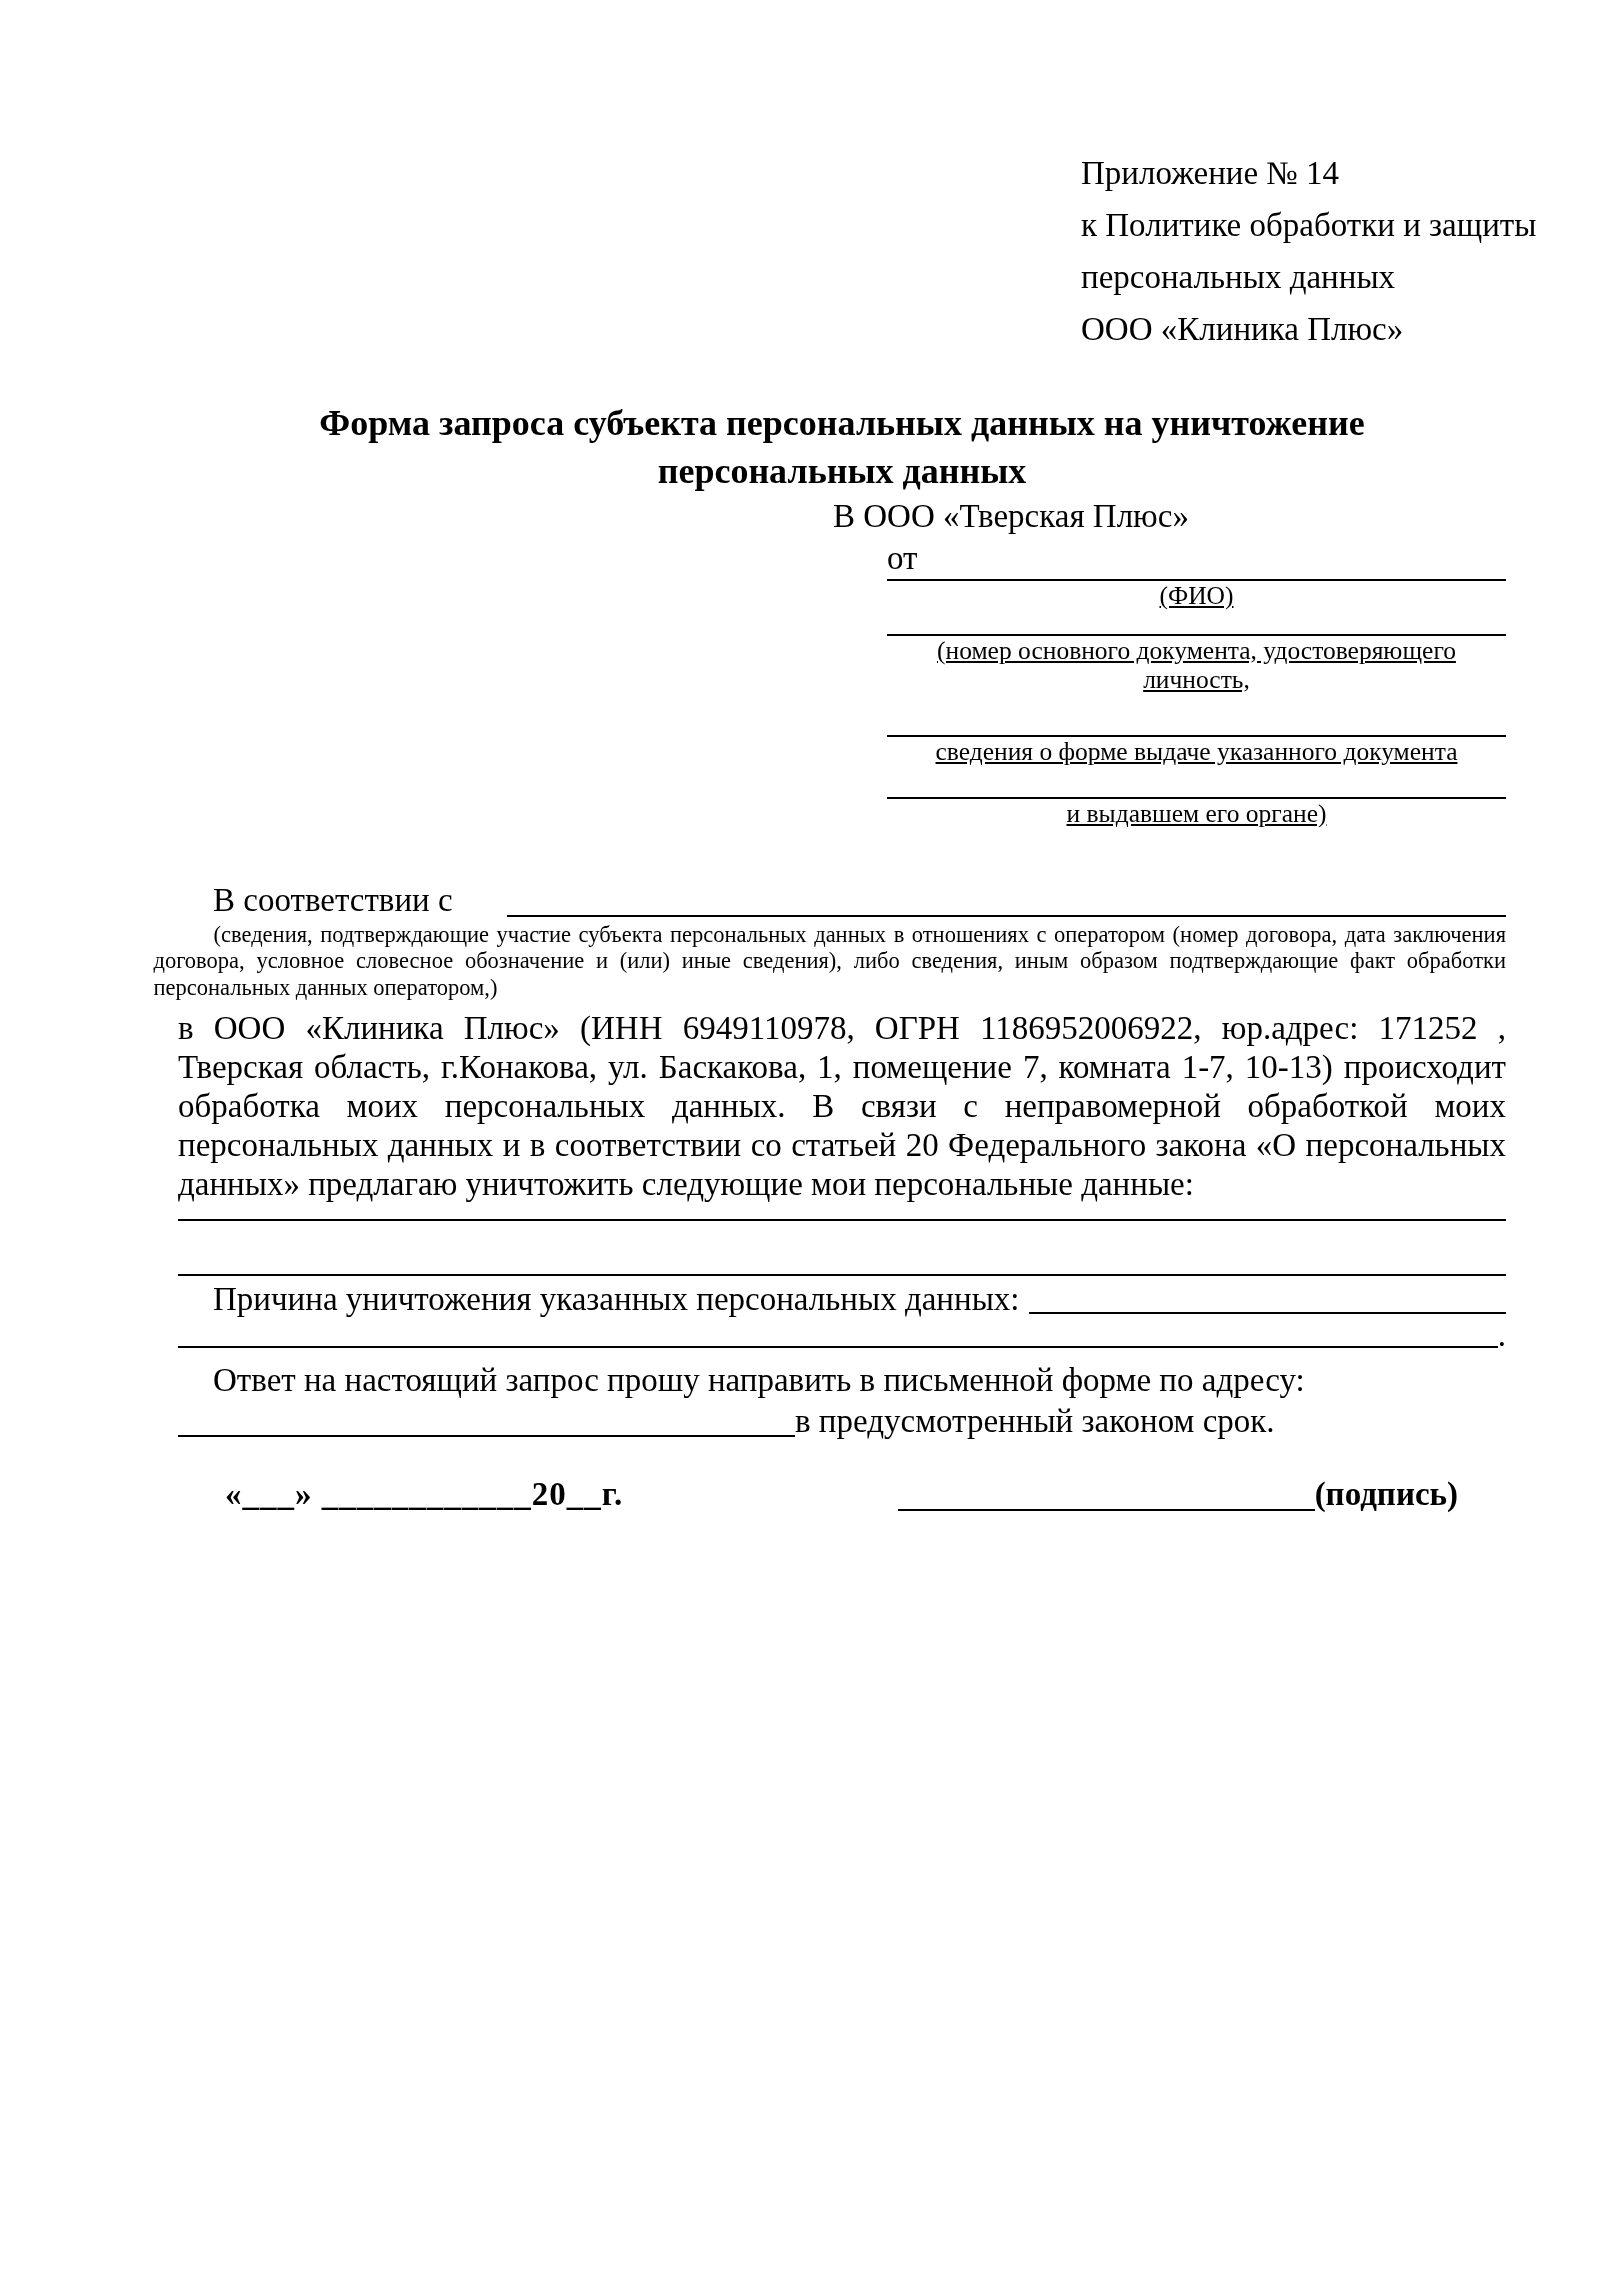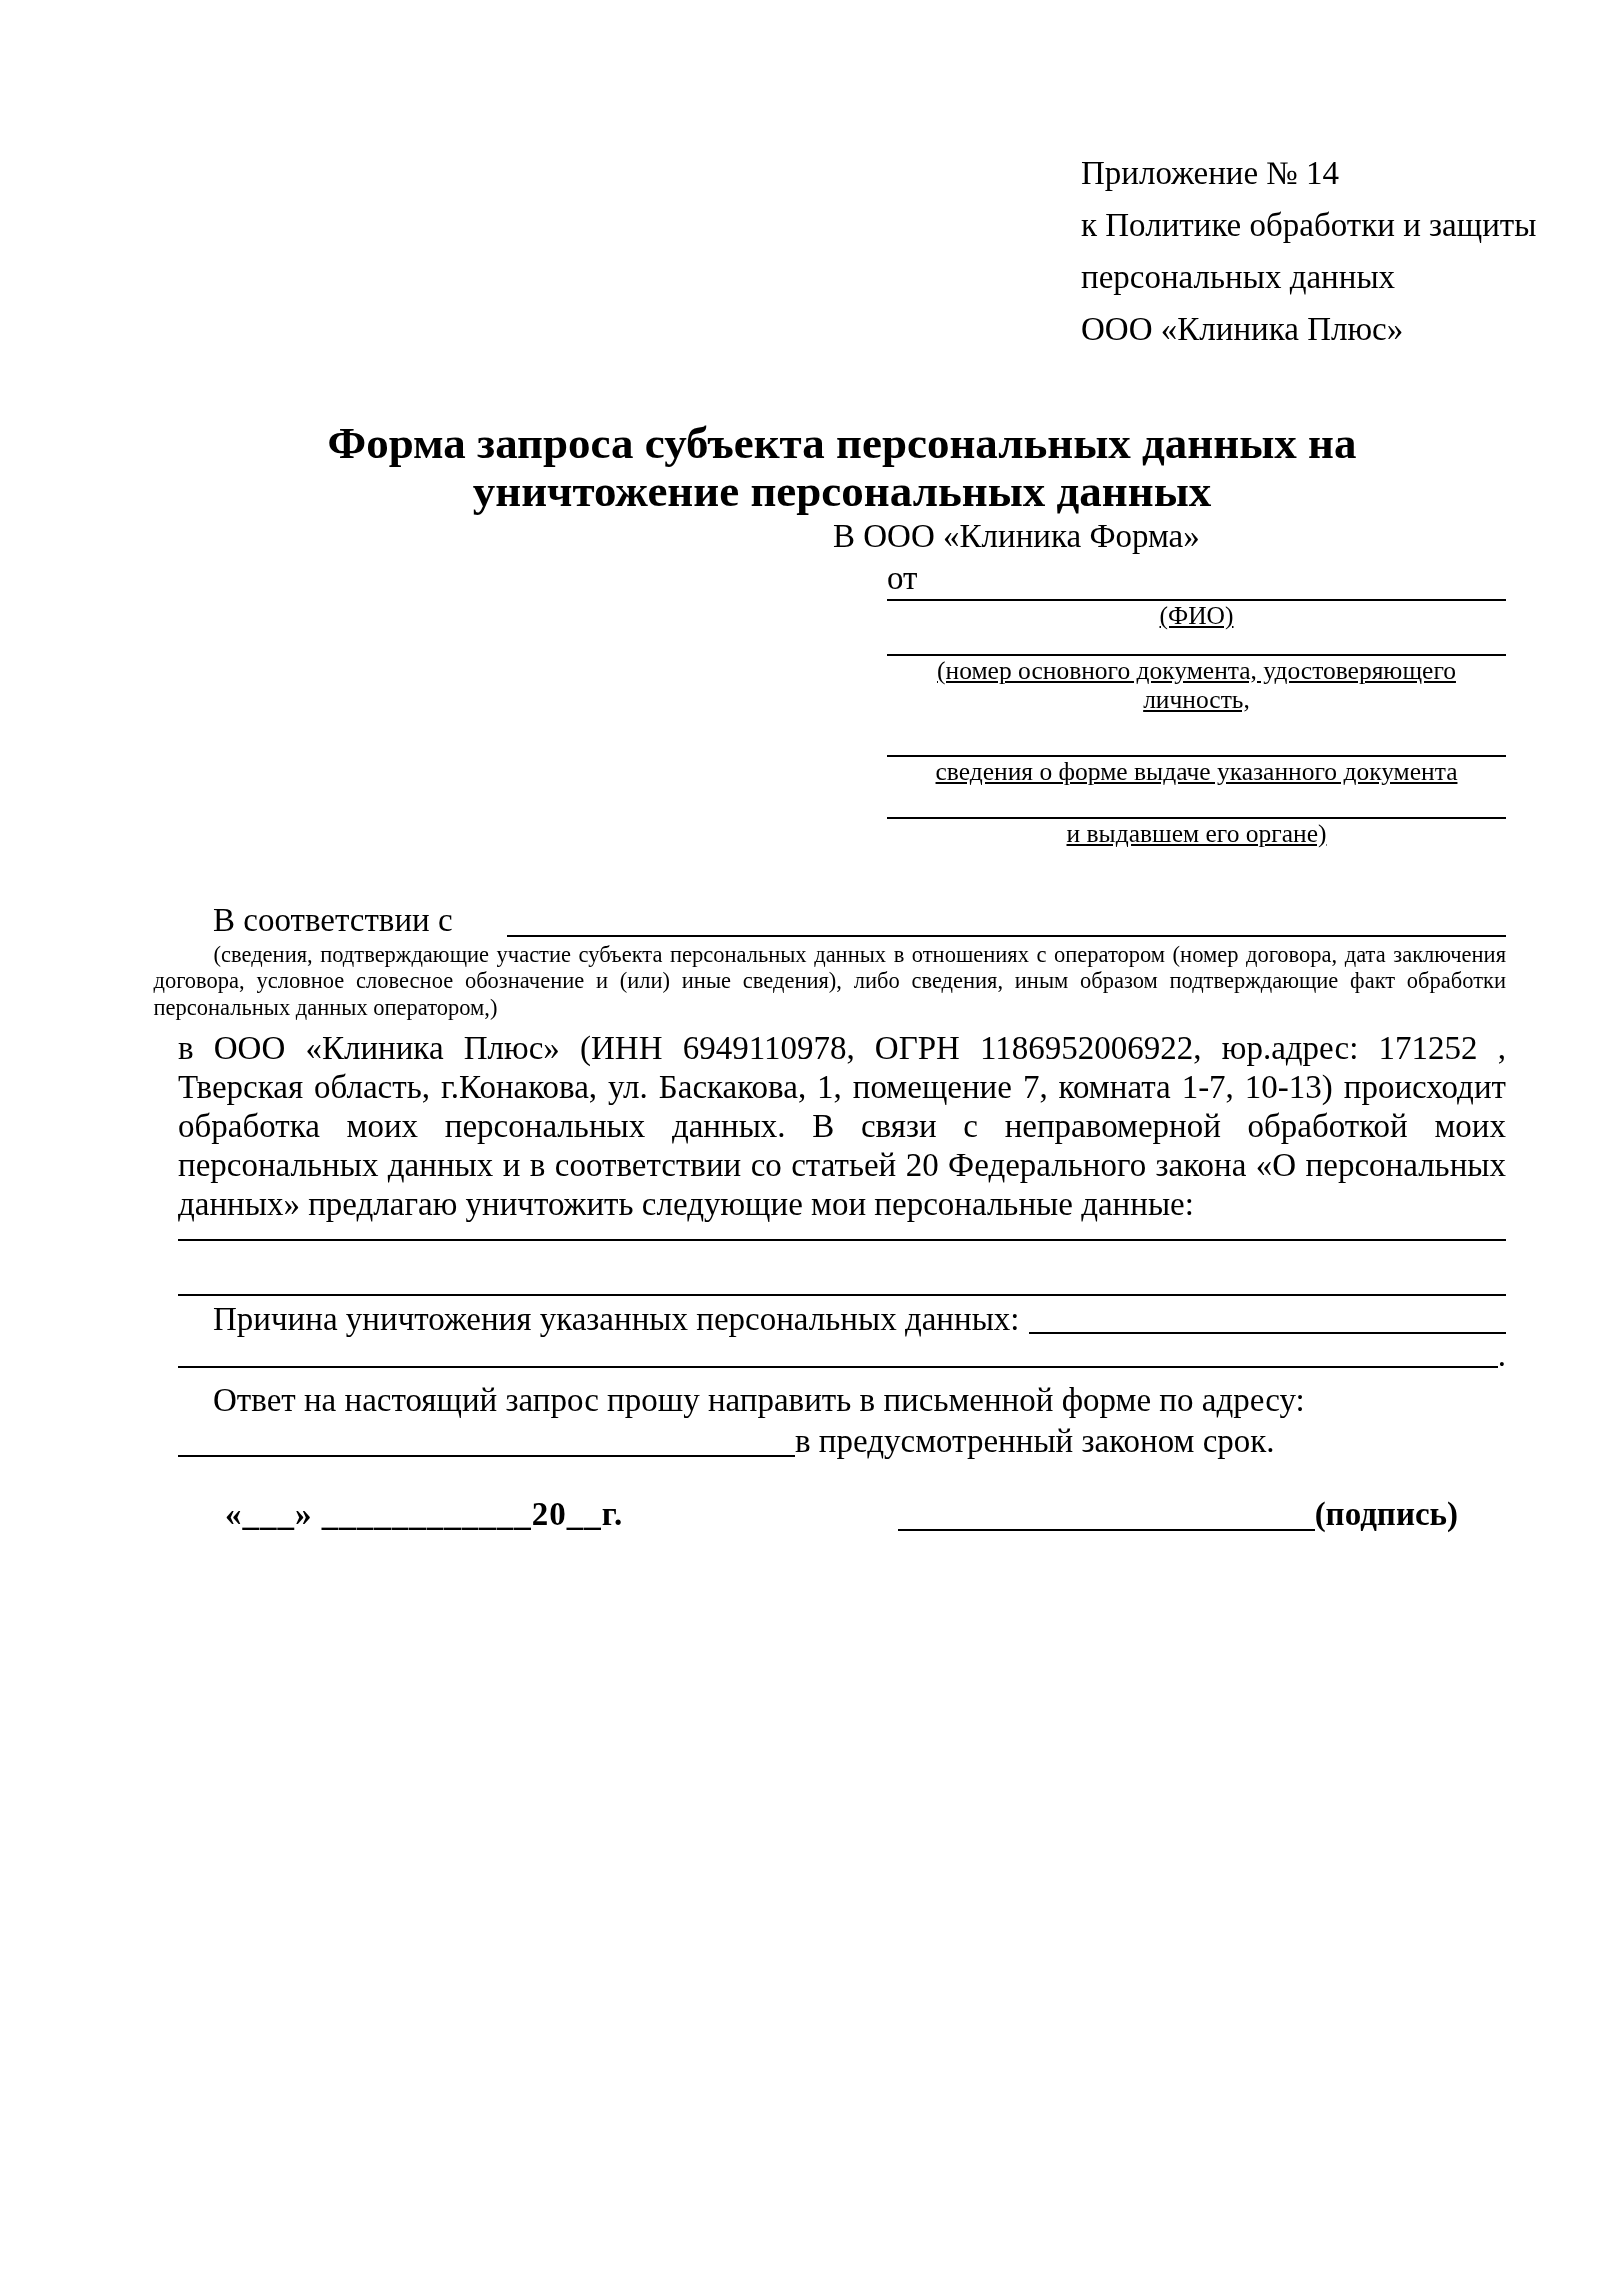--- a/index.html
+++ b/index.html
@@ -27,23 +27,23 @@
   .appendix {
     margin-top: 147px;
     margin-left: 903px;
     font-size: 33px;
     line-height: 52px;
     white-space: nowrap;
   }
 
   
   .title {
-    margin: 64px auto 0 auto;
+    margin: 44px auto 0 auto;
     max-width: 1137px;
-    font-size: 45px;
+    font-size: 36px;
     font-weight: bold;
     line-height: 48px;
     text-align: center;
   }
 
   .addressee {
     margin-left: 655px;
     font-size: 33px;
     line-height: 43px;
     white-space: nowrap;
@@ -178,21 +178,21 @@
 
     <div class="appendix">
       <div>Приложение № 14</div>
       <div>к Политике обработки и защиты</div>
       <div>персональных данных</div>
       <div>ООО «Клиника Плюс»</div>
     </div>
 
     <div class="title">Форма запроса субъекта персональных данных на уничтожение персональных данных</div>
 
-    <div class="addressee">В ООО «Клиника Форма»</div>
+    <div class="addressee">В ООО «Тверская Плюс»</div>
 
     <div class="from-label">от</div>
 
     <div class="fio-block">
       <div class="uline"></div>
       <div class="caption">(ФИО)</div>
 
       <div class="uline gap24"></div>
       <div class="caption">(номер основного документа, удостоверяющего личность,</div>
 

